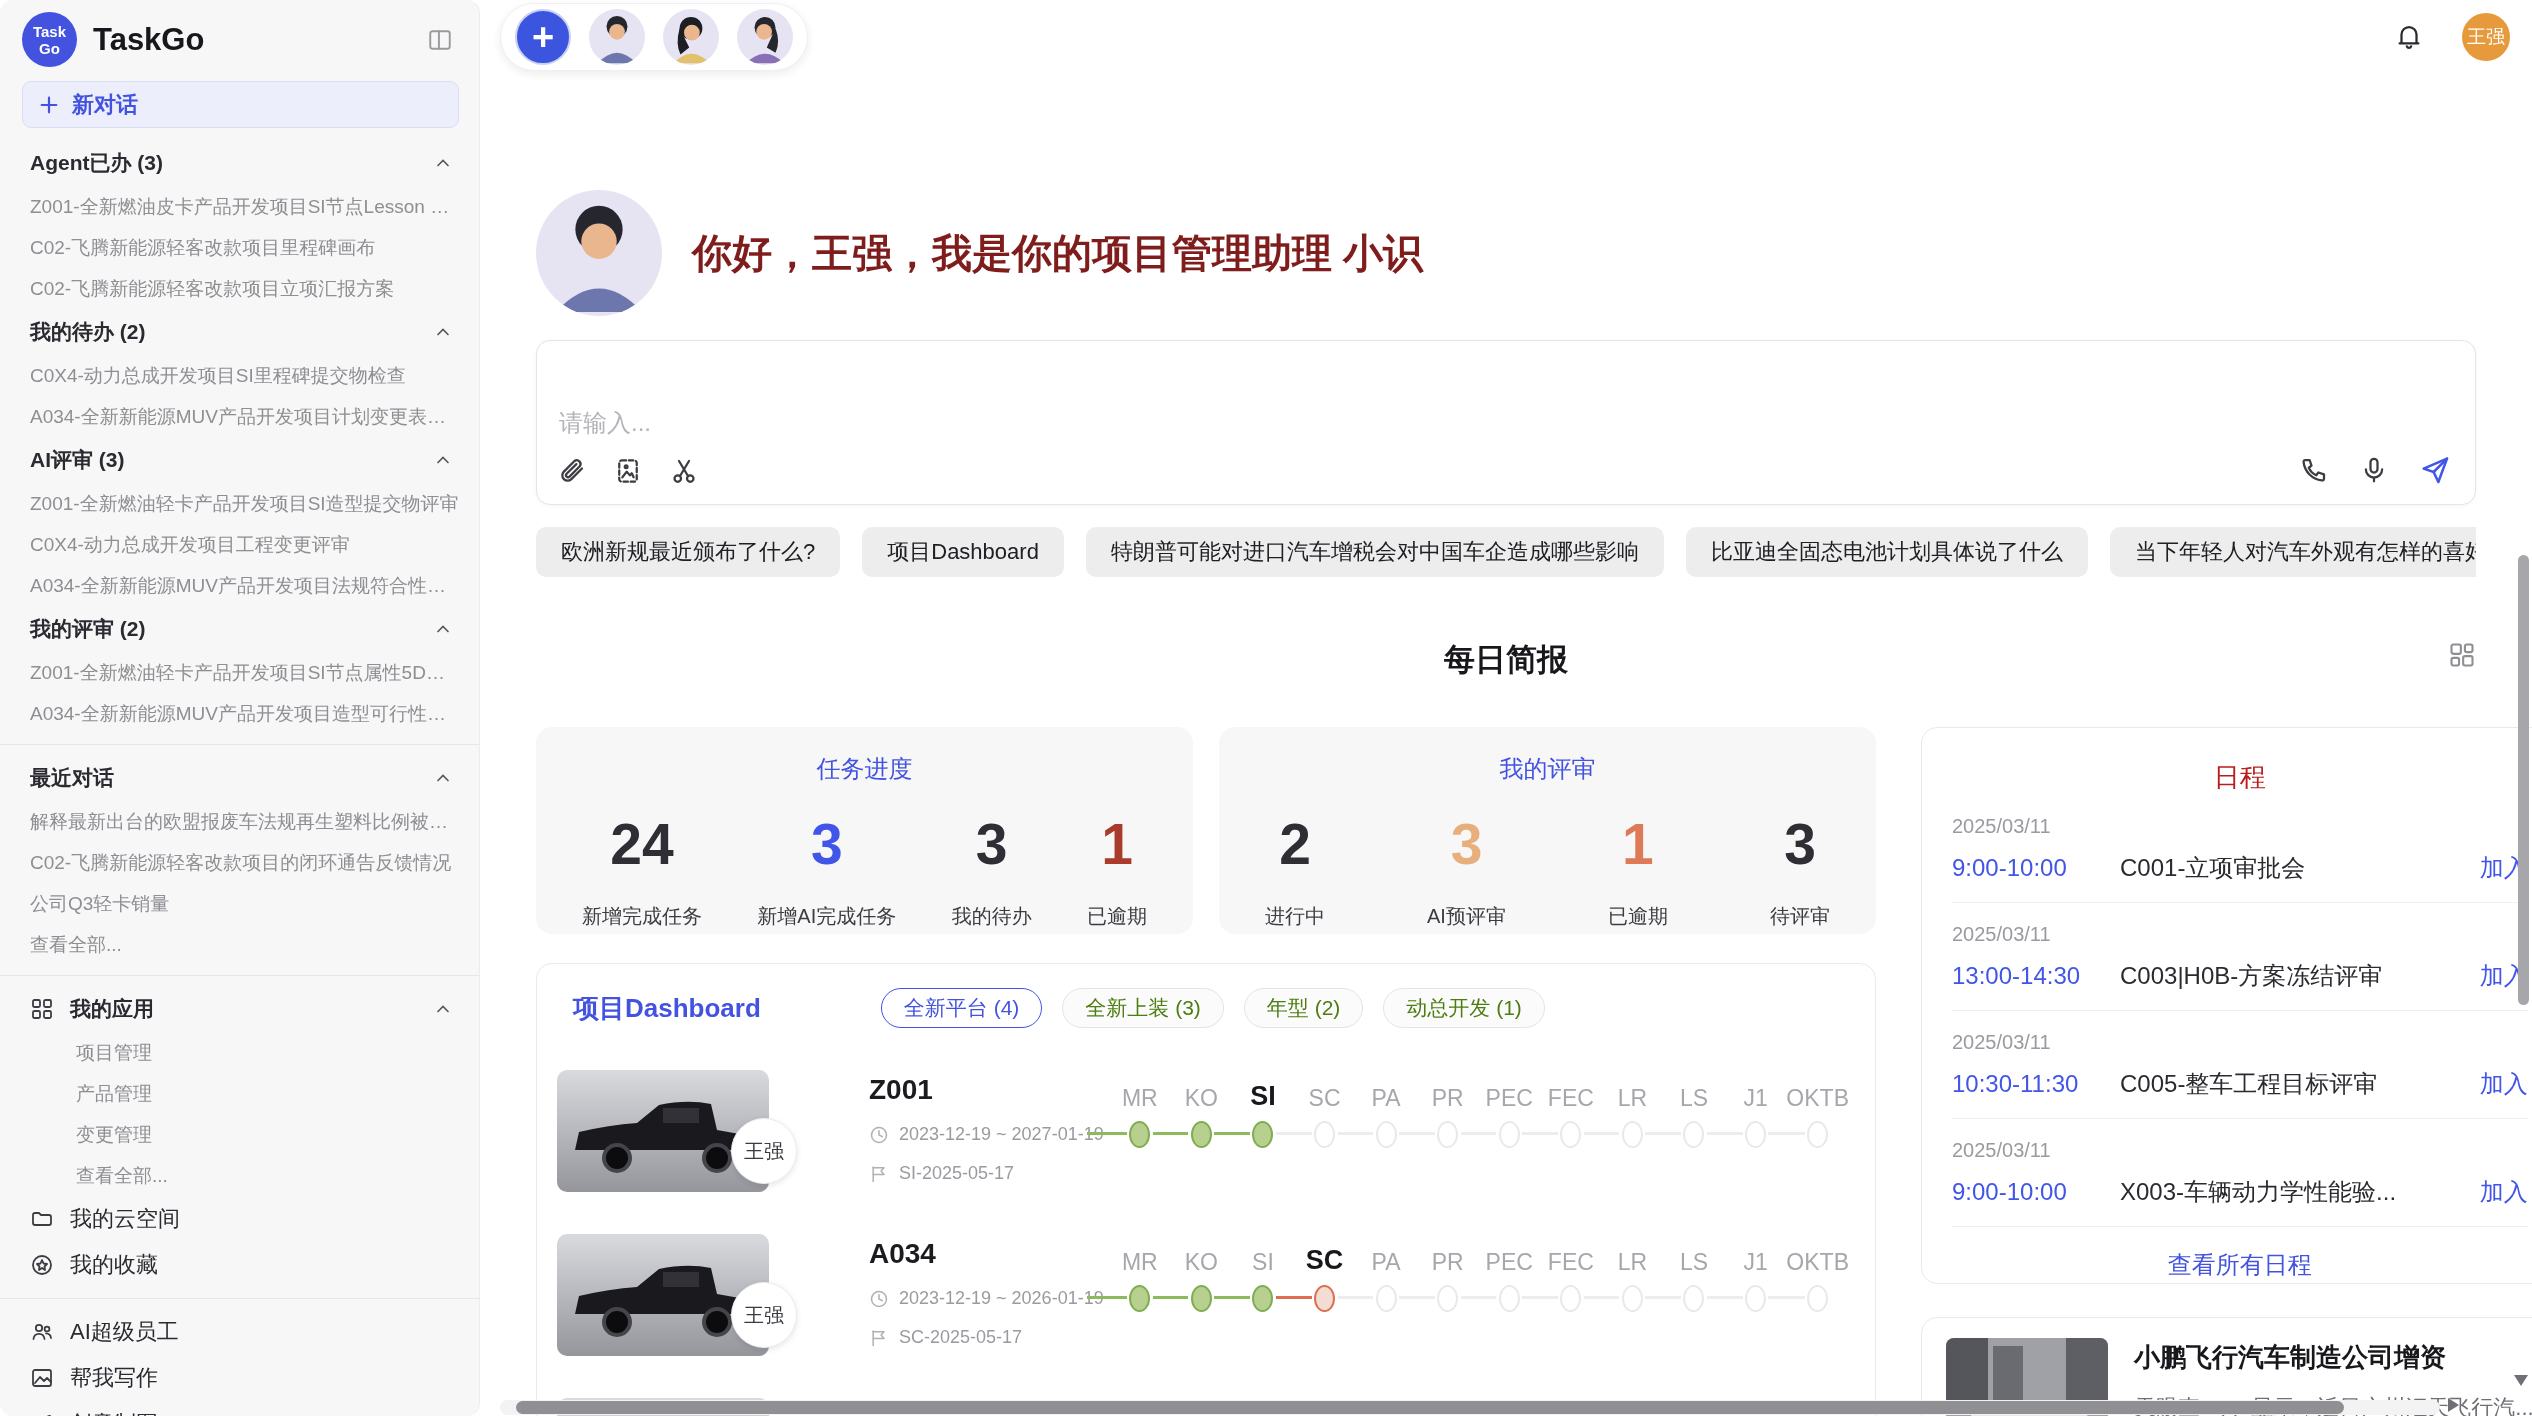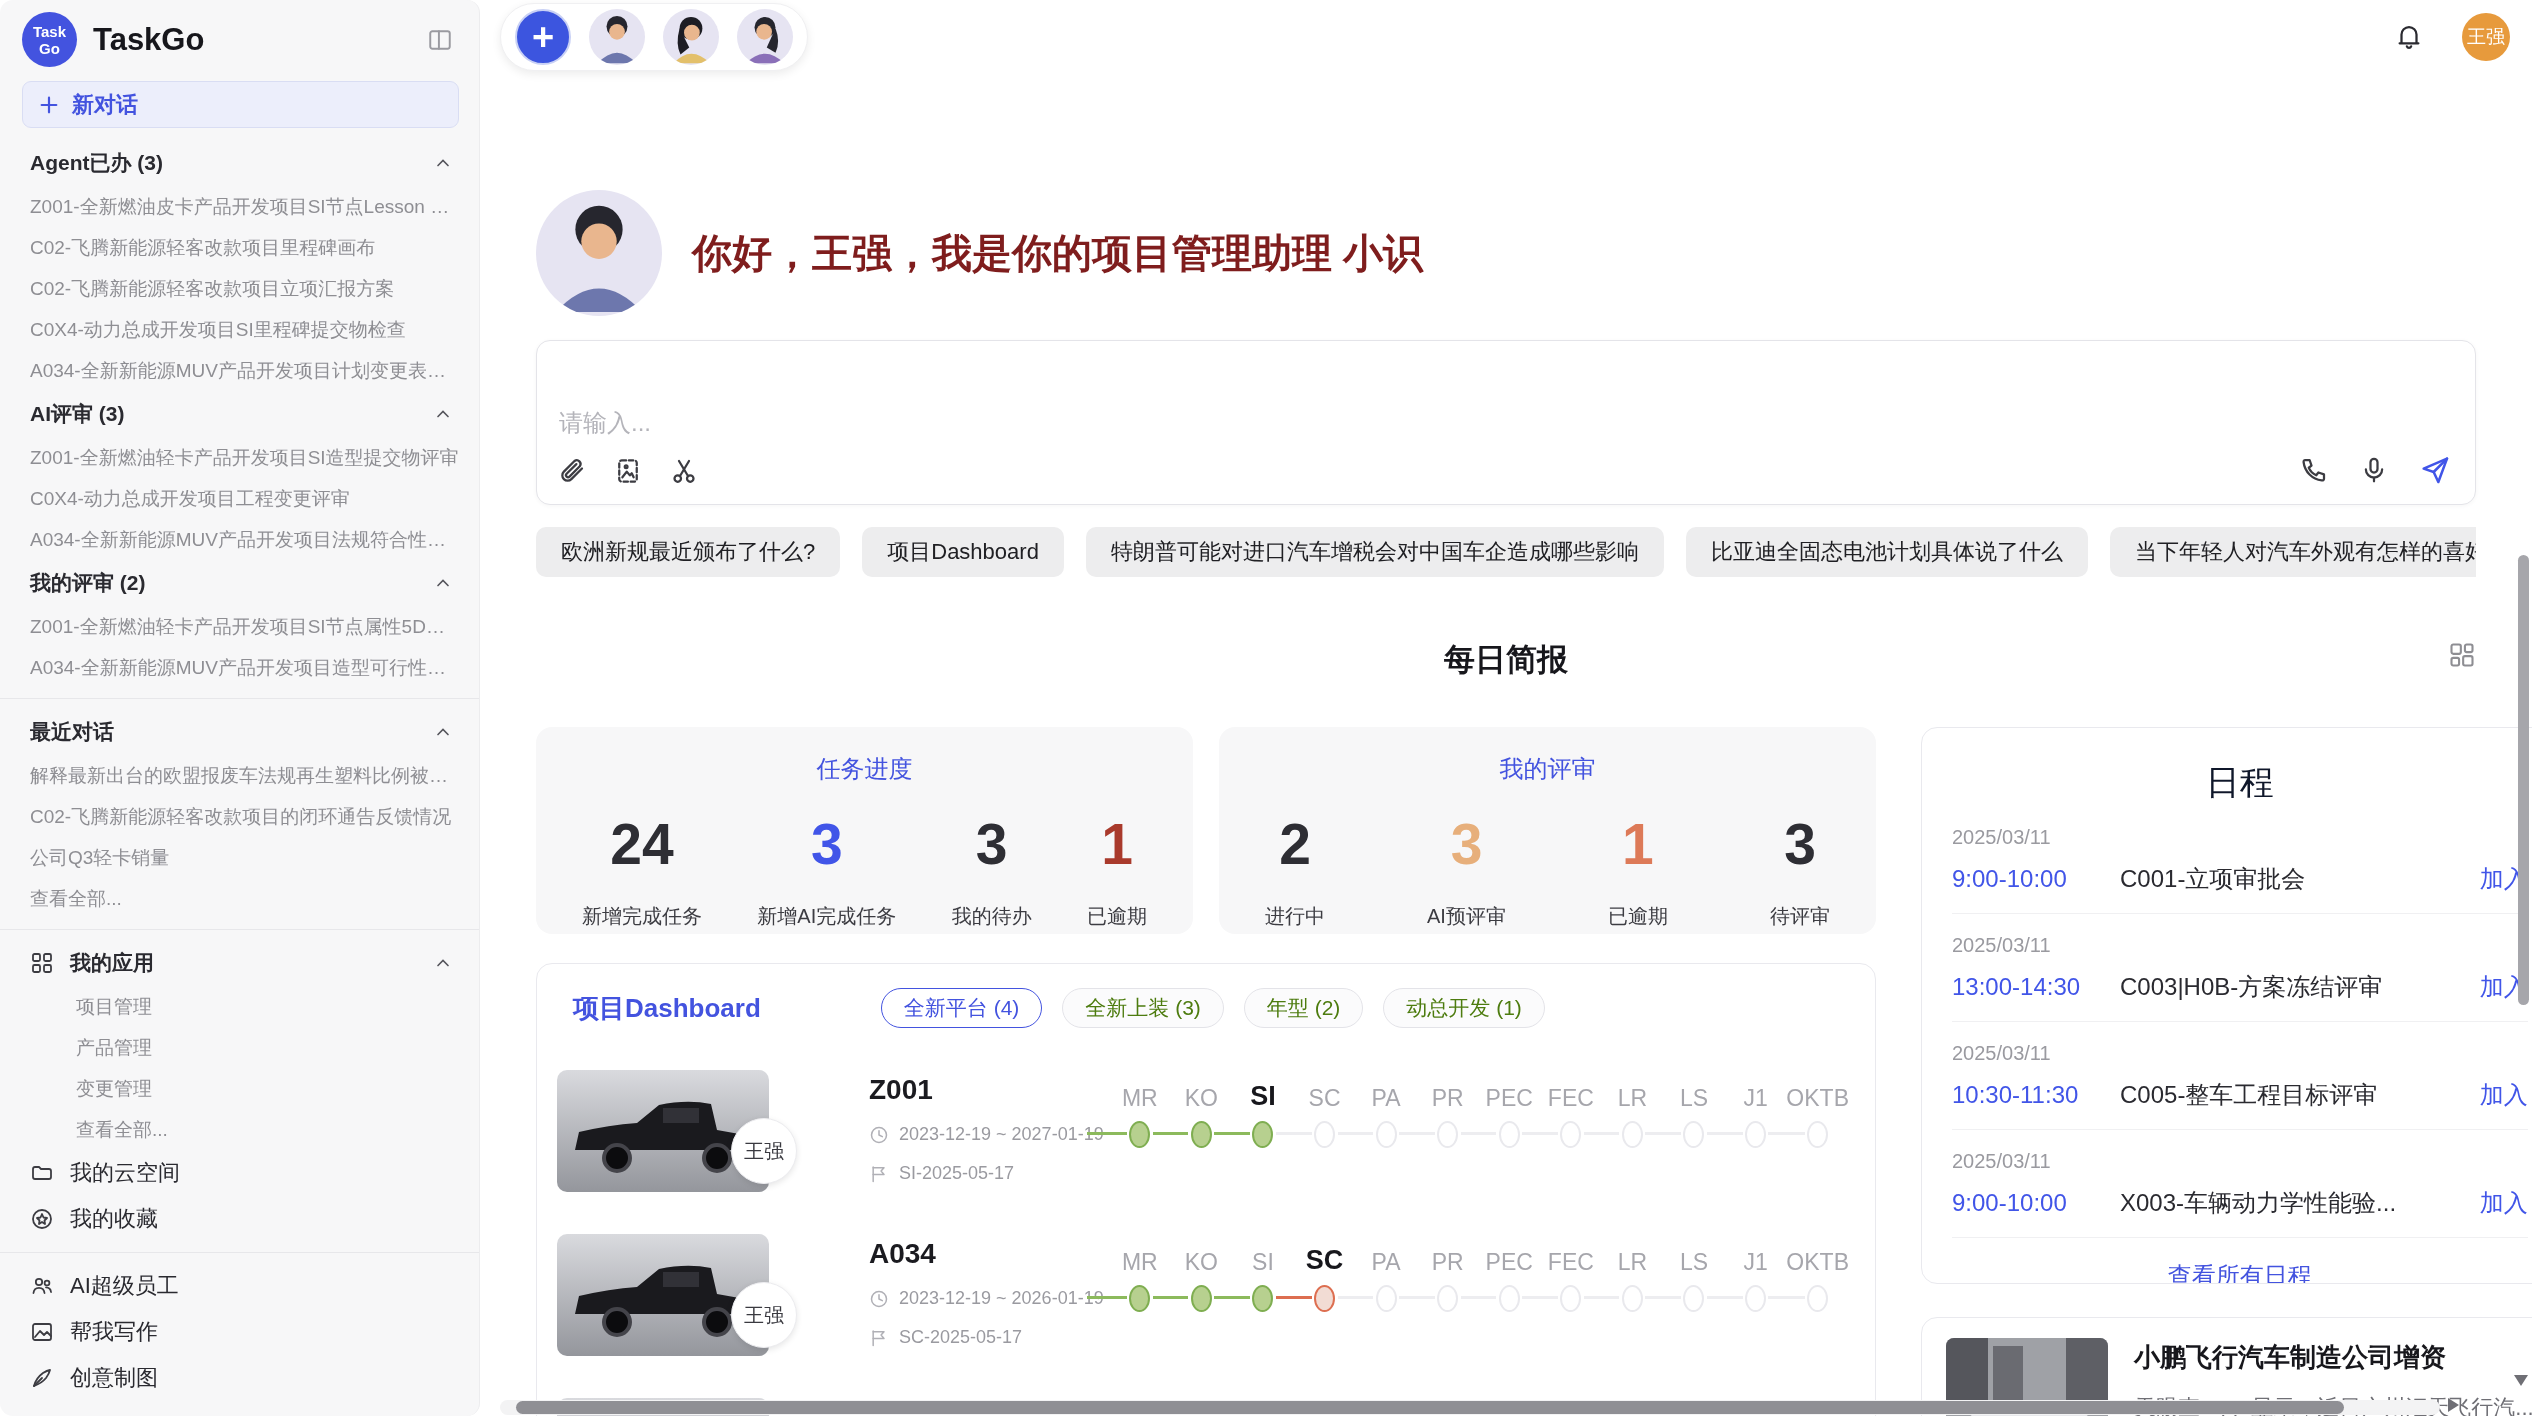--- a/index.html
+++ b/index.html
@@ -85,21 +85,21 @@
   .ms-dotrow { position:relative; width:100%; height:36px; display:flex; justify-content:center; align-items:center; margin-top:4px; }
   .dot { width:21px; height:27px; border-radius:50%; background:#fff; border:2px solid #e9e9ed; z-index:1; }
   .ms[data-state="done"]    .dot { background:#b7d08f; border-color:#7fae51; }
   .ms[data-state="overdue"] .dot { background:#f2dcd4; border-color:#dd6e50; }
   .seg { position:absolute; top:50%; margin-top:-2px; height:3px; left:calc(-50% + 13px); right:calc(50% + 13px); background:#ededf0; }
   .ms[data-seg="green"] .seg { background:#8cba5c; }
   .ms[data-seg="red"]   .seg { background:#dd6e50; }
   .ms[data-lead="true"] .seg { left:-22px; }
 
   .schedule-card { border:1px solid #e9e9ee; border-radius:16px; background:#fff; padding:22px 30px 18px; height:557px; overflow:hidden; }
-  .schedule-title { text-align:center; font-size:34px; color:#0f172a; margin-top:10px; }
+  .schedule-title { text-align:center; font-size:26px; color:#b91c1c; margin-top:10px; }
   .sched-item { padding:20px 0 18px; border-bottom:1px solid #f0f0f2; }
   .sch-date { font-size:20px; color:#9a9aa0; }
   .sch-row { display:flex; align-items:center; margin-top:14px; }
   .sch-time { font-size:24px; color:#4155e8; width:168px; flex:none; }
   .sch-title { font-size:24px; color:#2a2a30; flex:1; white-space:nowrap; overflow:hidden; text-overflow:ellipsis; }
   .sch-join { font-size:24px; color:#4155e8; margin-left:14px; cursor:pointer; flex:none; }
   .sched-footer { text-align:center; font-size:24px; color:#4353df; margin-top:22px; cursor:pointer; }
 
   .news-card { margin-top:33px; border:1px solid #e9e9ee; border-radius:16px; background:#fff; padding:20px 24px; display:flex; gap:26px; height:150px; overflow:hidden; }
   .news-img { width:162px; height:98px; border-radius:8px; overflow:hidden; flex:none; }
@@ -151,20 +151,26 @@
             </svg>
           </div>
           <div>
 
           <div class="sb-item">Z001-全新燃油皮卡产品开发项目SI节点Lesson Learn报告</div>
             <div class="sb-item">C02-飞腾新能源轻客改款项目里程碑画布</div>
             <div class="sb-item">C02-飞腾新能源轻客改款项目立项汇报方案</div>
           </div>
         </div>
         <div>
+          <div class="sb-section-header">
+            <span>我的待办 (2)</span>
+            <svg class="chev" width="20" height="20" viewBox="0 0 24 24" fill="none" stroke-width="2" stroke-linecap="round">
+              <polyline points="6,15 12,9 18,15"></polyline>
+            </svg>
+          </div>
           <div>
 
           <div class="sb-item">C0X4-动力总成开发项目SI里程碑提交物检查</div>
             <div class="sb-item">A034-全新新能源MUV产品开发项目计划变更表编写</div>
           </div>
         </div>
         <div>
           <div class="sb-section-header">
             <span>AI评审 (3)</span>
             <svg class="chev" width="20" height="20" viewBox="0 0 24 24" fill="none" stroke-width="2" stroke-linecap="round">

